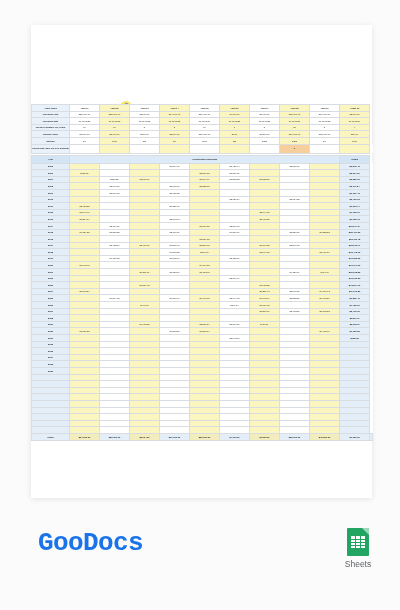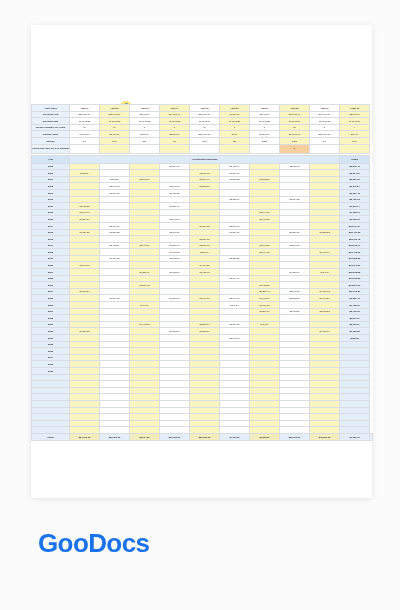--- a/index.html
+++ b/index.html
@@ -85,21 +85,21 @@
   .totrow td.yellow{background:#f3edbe;}
   .dash{color:#9aa0a6;}
   
   .footer{
     position:absolute;left:0;top:520px;width:400px;height:70px;
   }
   .gd-logo{
     position:absolute;left:38px;top:10px;
     font-size:26px;font-weight:bold;color:#1a73e8;
     letter-spacing:-.6px;line-height:1;
-    font-family:Liberation Sans, sans-serif;
+    font-family:Liberation Mono, monospace;
   }
   .gd-url{
     position:absolute;left:31px;top:38px;
     font-size:9.5px;color:#8a8f94;letter-spacing:.1px;
   }
   .sheets-wrap{
     position:absolute;left:336px;top:8px;width:44px;text-align:center;
   }
   .sheets-icon{
     width:22px;height:28px;margin:0 auto;position:relative;
@@ -872,13 +872,26 @@
           </tr>
         </tbody>
     </table>
   </div>
 </div>
 
 <div class="footer">
   <div class="gd-logo">
     <span>GooDocs</span>
   </div>
+  <div class="sheets-wrap">
+    <div class="sheets-icon">
+      <span class="fold"></span>
+      <span class="grid">
+        <i style="left:0;top:3px;width:14px;height:1px"></i>
+        <i style="left:0;top:6px;width:14px;height:1px"></i>
+        <i style="left:0;top:9px;width:14px;height:1px"></i>
+        <i style="left:4px;top:0;width:1px;height:12px"></i>
+        <i style="left:9px;top:0;width:1px;height:12px"></i>
+      </span>
+    </div>
+    <div class="sheets-label">Sheets</div>
+  </div>
 </div>
 
 </body></html>

